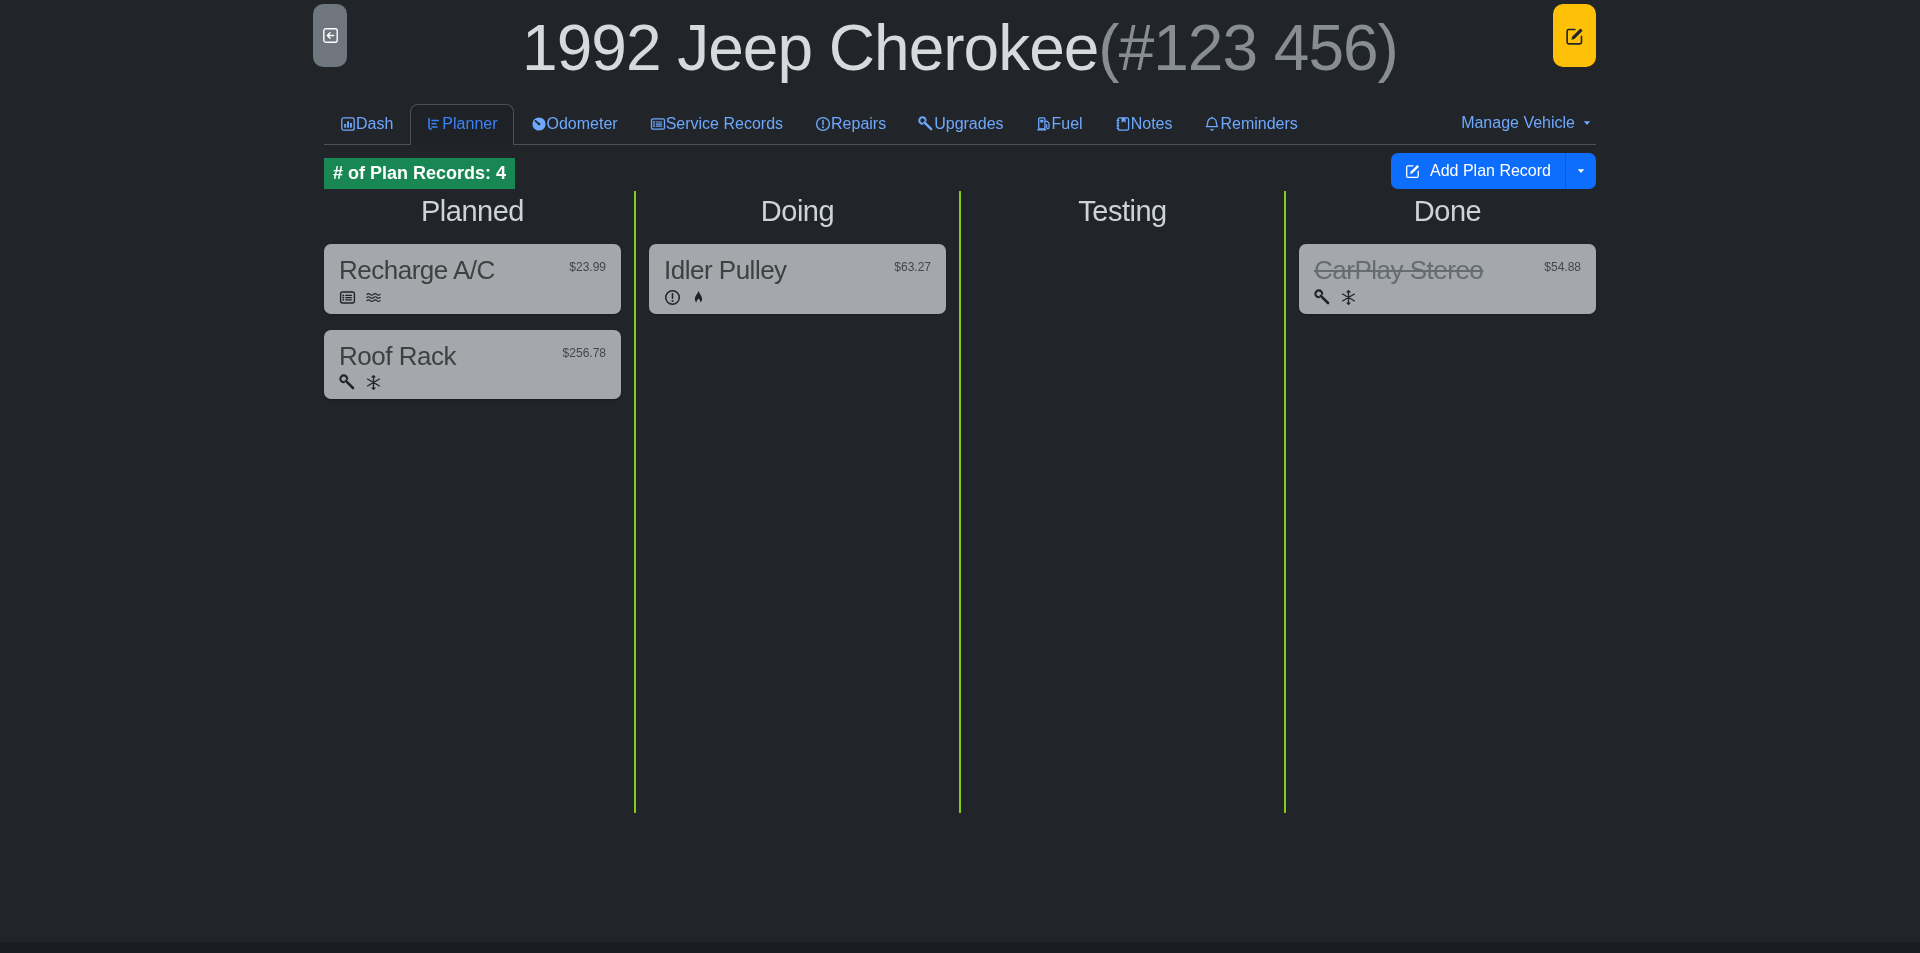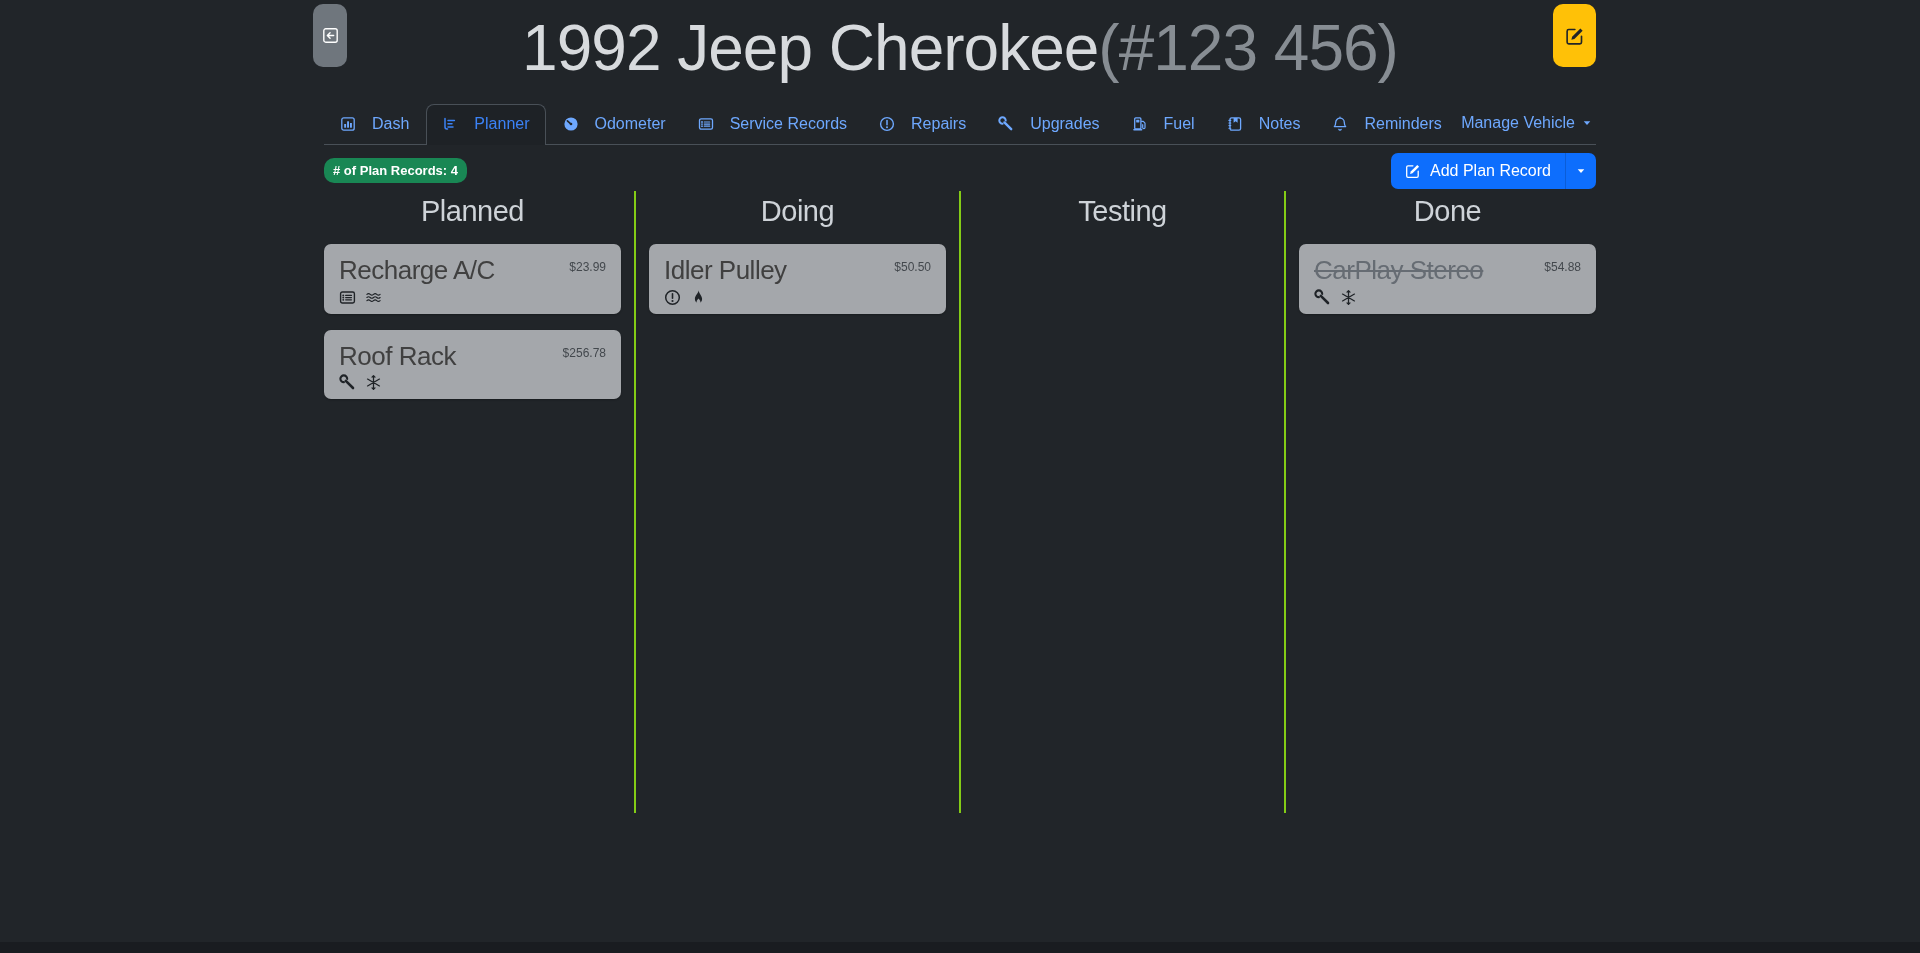--- a/index.html
+++ b/index.html
@@ -18,35 +18,35 @@
   .title-suffix { color:#878d93; }
   .edit-btn { position:absolute; right:0; top:4px; width:43px; height:63px;
               background:#ffc107; border:none; border-radius:10px; color:#212529;
               display:flex; align-items:center; justify-content:center; cursor:pointer; }
   .edit-btn svg { width:20px; height:20px; }
 
   
   .tabs-row { margin-top:31px; display:flex; align-items:flex-end;
               border-bottom:1px solid #495057; }
   .tabs { display:flex; align-items:flex-end; }
-  .tab { display:flex; align-items:center; gap:16px; padding:10px 15px 11px;
+  .tab { display:flex; align-items:center; gap:0; padding:10px 15px 11px;
          color:#6ea8fe; font-size:16px; cursor:pointer; margin:0 1px; }
   .tab .icn svg { width:16px; height:16px; display:block; }
   .tab.active { background:#1e2226; border:1px solid #495057; border-bottom:none;
                 border-radius:8px 8px 0 0; color:#3b82f6; margin-bottom:-1px;
                 padding-bottom:12px; }
   .manage { margin-left:auto; color:#6ea8fe; font-size:16px; display:flex;
             align-items:center; gap:7px; padding:0 4px 12px 0; cursor:pointer; }
   .manage .icn svg { width:10px; height:10px; }
 
   
   .toolbar { margin-top:8px; display:flex; justify-content:space-between;
              align-items:flex-start; height:36px; }
-  .badge { margin-top:5px; background:#198754; color:#fff; font-size:13px;
-           font-weight:700; padding:5px 9px; border-radius:10px; }
+  .badge { margin-top:5px; background:#198754; color:#fff; font-size:18px;
+           font-weight:700; padding:5px 9px; border-radius:0; }
   .add-group { display:flex; height:36px; border-radius:7px; overflow:hidden; }
   .add-main { display:flex; align-items:center; gap:9px; padding:8px 14px;
               background:#0d6efd; border:none; color:#fff; font-size:16px; cursor:pointer; }
   .add-main .icn svg { width:16px; height:16px; }
   .add-caret { width:31px; background:#0d6efd; border:none;
                border-left:1px solid rgba(0,0,0,.15); color:#fff;
                display:flex; align-items:center; justify-content:center; cursor:pointer; }
   .add-caret svg { width:10px; height:10px; }
 
   
@@ -260,21 +260,21 @@
               </svg>
             </span>
           </div>
         </div>
       </div>
       <div class="col">
         <h2 class="col-title">Doing</h2>
         <div class="card">
           <div class="card-head">
             <span class="card-title">Idler Pulley</span>
-            <span class="card-cost">$50.50</span>
+            <span class="card-cost">$63.27</span>
           </div>
           <div class="card-icons">
             <span class="icn">
               <svg viewBox="0 0 16 16">
                 <circle cx="8" cy="8" r="6.4" stroke="currentColor" fill="none" stroke-linecap="round" stroke-linejoin="round" stroke-width="1.4"></circle>
                 <path d="M8 4.4v4.3" stroke="currentColor" fill="none" stroke-linecap="round" stroke-linejoin="round" stroke-width="1.5"></path>
                 <circle cx="8" cy="11.3" r="1" fill="currentColor"></circle>
               </svg>
             </span>
             <span class="icn">

